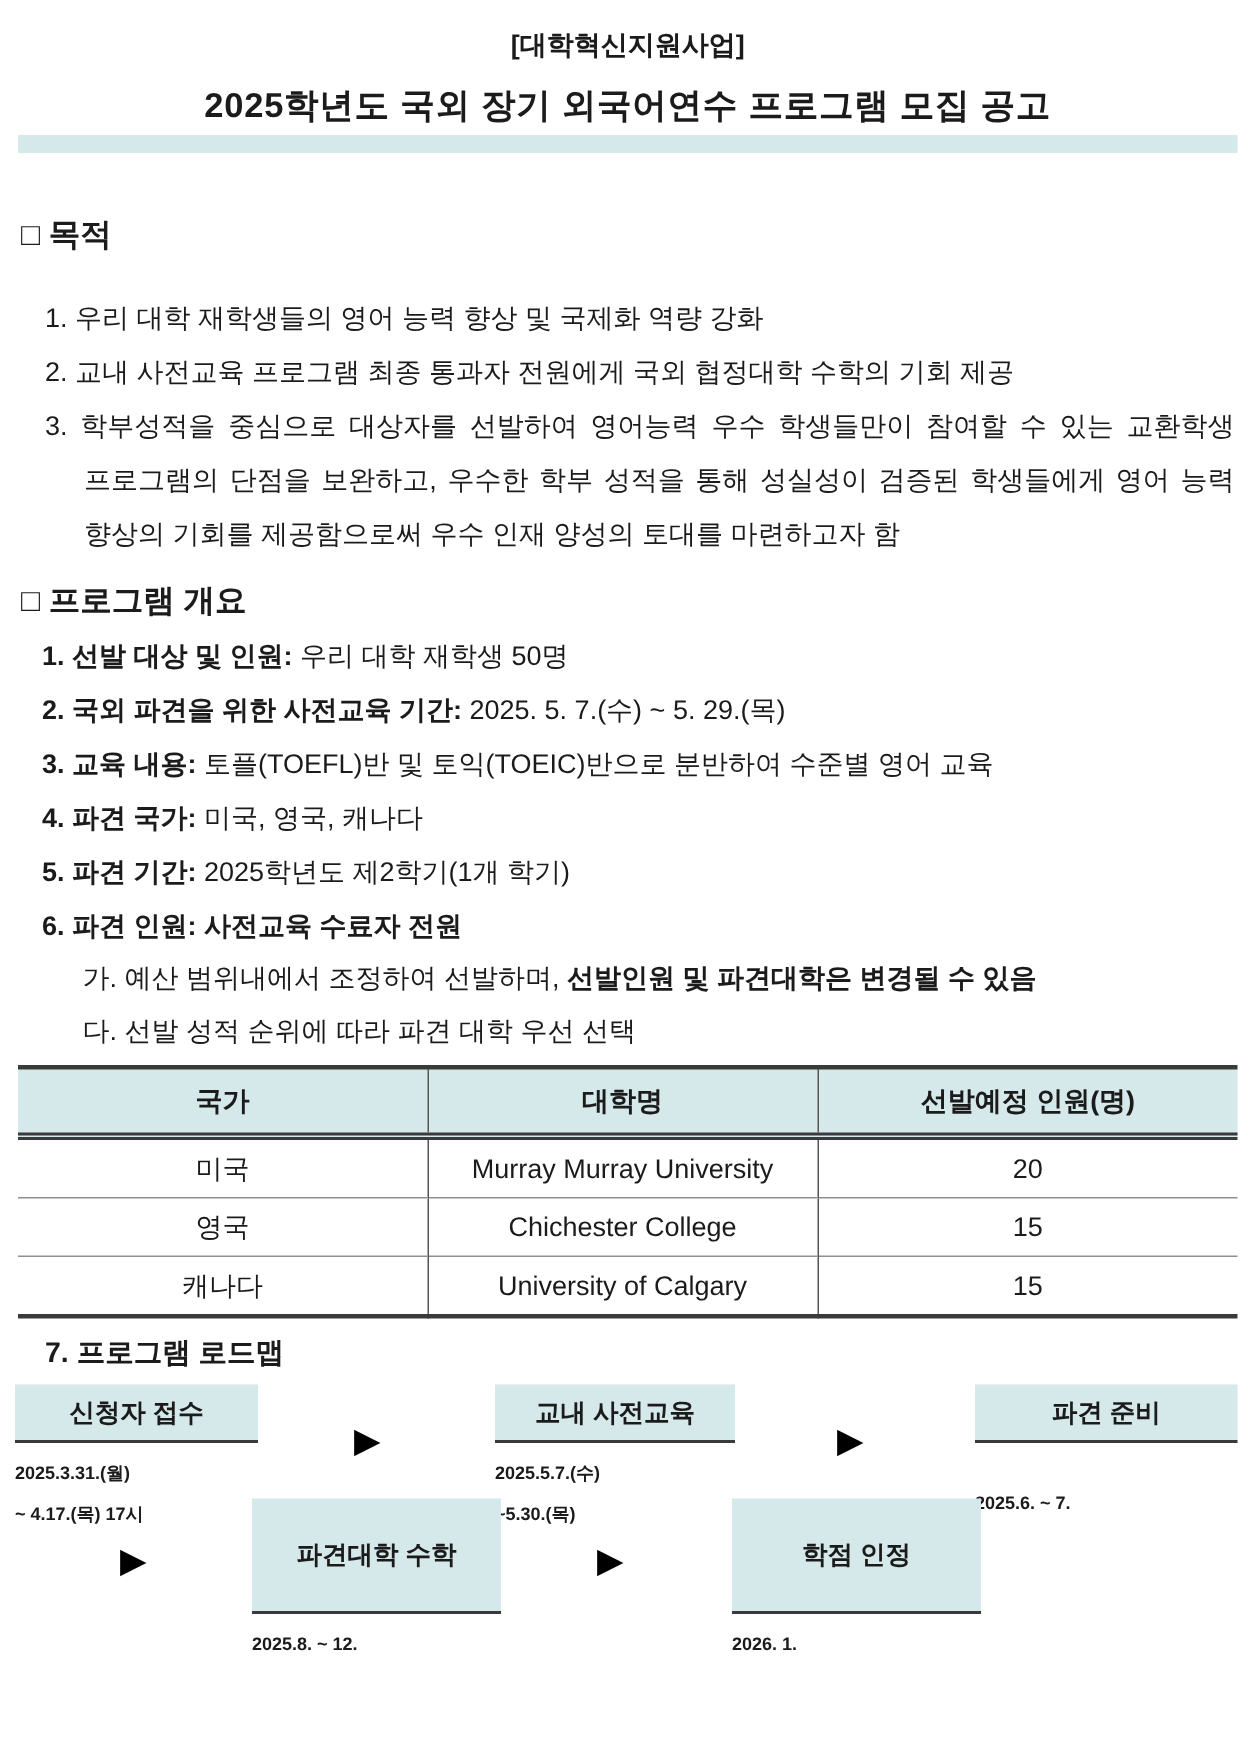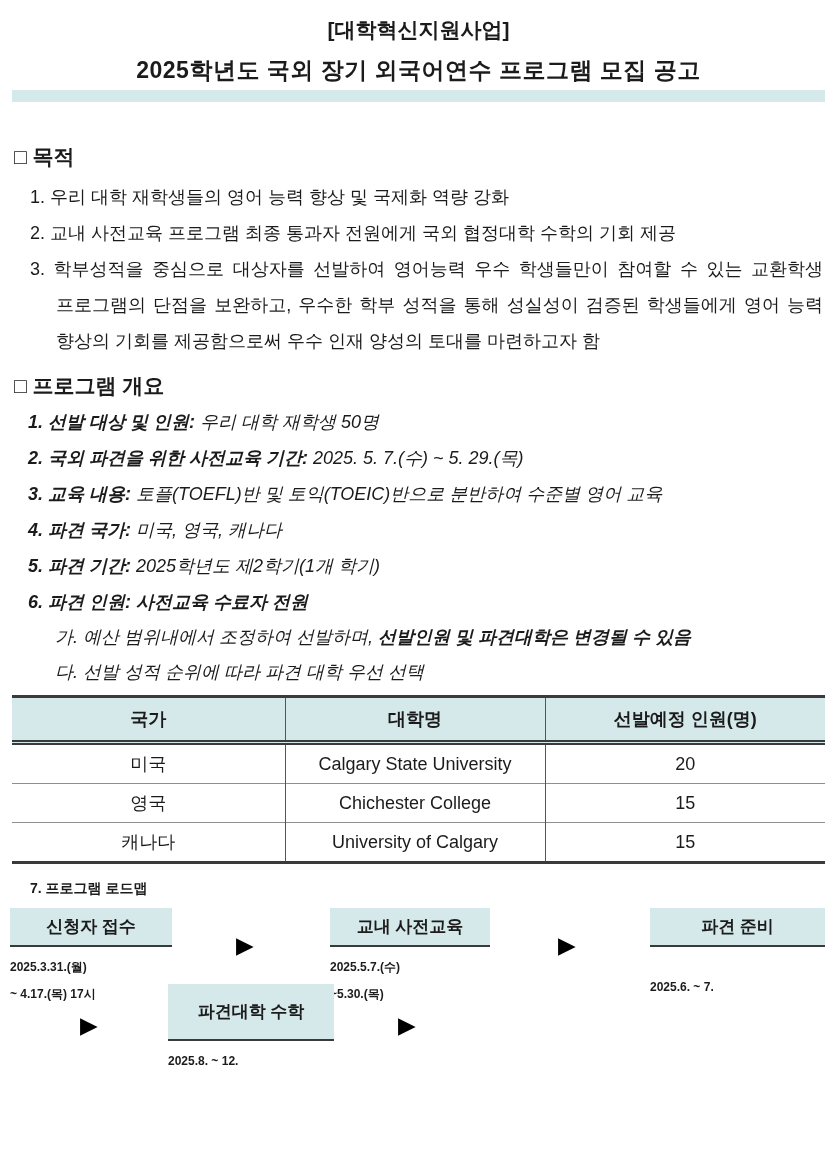--- a/index.html
+++ b/index.html
@@ -5,33 +5,33 @@
   * { margin: 0; padding: 0; box-sizing: border-box; }
   html, body { background: #ffffff; }
   .page {
     width: 837px; height: 1174px; position: relative; overflow: hidden;
     background: #ffffff; color: #1b1b1b;
     font-family: "Liberation Sans", sans-serif;
     word-break: keep-all;
   }
   
   .title-block { padding-top: 14px; text-align: center; }
-  .title1 { font-size: 21px; font-weight: bold; line-height: 32px; }
+  .title1 { font-size: 18px; font-weight: bold; line-height: 32px; }
   .title2 { font-size: 23px; font-weight: bold; line-height: 32px; margin-top: 8px; letter-spacing: 0.5px; }
   .title-bar { height: 12px; margin: 4px 12px 0 12px; background: #d5e8ea; }
   
   .section-heading { font-size: 21px; font-weight: bold; margin: 42px 12px 0 14px; line-height: 26px; }
   .section-heading.second { margin-top: 14px; }
-  .p-items { margin-top: 9px; }
+  .p-items { margin-top: 24px; }
   .p-item {
     font-size: 18px; line-height: 36px;
     padding-left: 56px; text-indent: -26px; padding-right: 14px;
   }
   .justify { text-align: justify; }
-  .o-items { margin-top: 5px; font-style: italic; }
+  .o-items { margin-top: 5px; }
   .o-item {
     font-size: 18px; line-height: 36px;
     padding-left: 56px; text-indent: -28px; padding-right: 14px;
   }
   .b { font-weight: bold; }
   .ul { text-decoration: underline; text-underline-offset: 4px; }
   .sub-item {
     font-size: 18px; line-height: 35px;
     padding-left: 86px; text-indent: -31px; padding-right: 14px;
   }
@@ -44,28 +44,28 @@
   table.sel th {
     background: #d5e8ea; font-weight: bold; 
     padding: 9px 0; border-bottom: 5px double #3a3a3a;
   }
   table.sel td { text-align: center; padding: 7px 0; }
   table.sel tbody tr + tr td { border-top: 1px solid #8f8f8f; }
   .vline { border-left: 1px solid #555; }
   tr.total td { border-top: 2px solid #3a3a3a !important; font-weight: bold; }
   .col1 { width: 273px; } .col2 { width: 260px; } .col3 { width: 280px; }
   
-  .roadmap-heading { font-size: 14px; font-weight: bold; margin: 12px 12px 0 30px; line-height: 24px; }
+  .roadmap-heading { font-size: 19px; font-weight: bold; margin: 12px 12px 0 30px; line-height: 24px; }
   .roadmap { position: relative; height: 152px; margin-top: 8px; }
   .step { position: absolute; }
   .step-title {
     background: #d5e8ea; border-bottom: 2px solid #3a3a3a;
     font-weight: bold; font-size: 17px; text-align: center; padding: 7px 0;
   }
-  .step.tall .step-title { padding: 16px 0; text-align: center; }
+  .step.tall .step-title { padding: 26px 0; text-align: center; }
   .step-dates { text-align: left; font-weight: bold; font-size: 12px; line-height: 27px; margin-top: 7px; }
   .arrow { position: absolute; font-size: 23px; line-height: 23px; color: #000; }
 </style>
 </head>
 <body>
 
 <div class="page">
 
   <div class="title-block">
     <div class="title1">[대학혁신지원사업]</div>
@@ -97,21 +97,21 @@
     <thead>
       <tr>
         <th class="col1">국가</th>
         <th class="col2 vline">대학명</th>
         <th class="col3 vline">선발예정 인원(명)</th>
       </tr>
     </thead>
     <tbody>
       <tr>
         <td>미국</td>
-        <td class="vline">Calgary State University</td>
+        <td class="vline">Murray Murray University</td>
         <td class="vline">20</td>
       </tr>
       <tr>
         <td>영국</td>
         <td class="vline">Chichester College</td>
         <td class="vline">15</td>
       </tr>
       <tr>
         <td>캐나다</td>
         <td class="vline">University of Calgary</td>
@@ -147,15 +147,21 @@
     </div>
 
     <span class="arrow" style="left:80px; top:106px;">▶</span>
     <div class="step tall" style="left:168px; top:76px; width:166px;">
       <div class="step-title">파견대학 수학</div>
       <div class="step-dates">
         <div>2025.8. ~ 12.</div>
       </div>
     </div>
     <span class="arrow" style="left:398px; top:106px;">▶</span>
+    <div class="step tall" style="left:488px; top:76px; width:166px;">
+      <div class="step-title">학점 인정</div>
+      <div class="step-dates">
+        <div>2026. 1.</div>
+      </div>
+    </div>
   </div>
 
 </div>
 
 </body></html>

